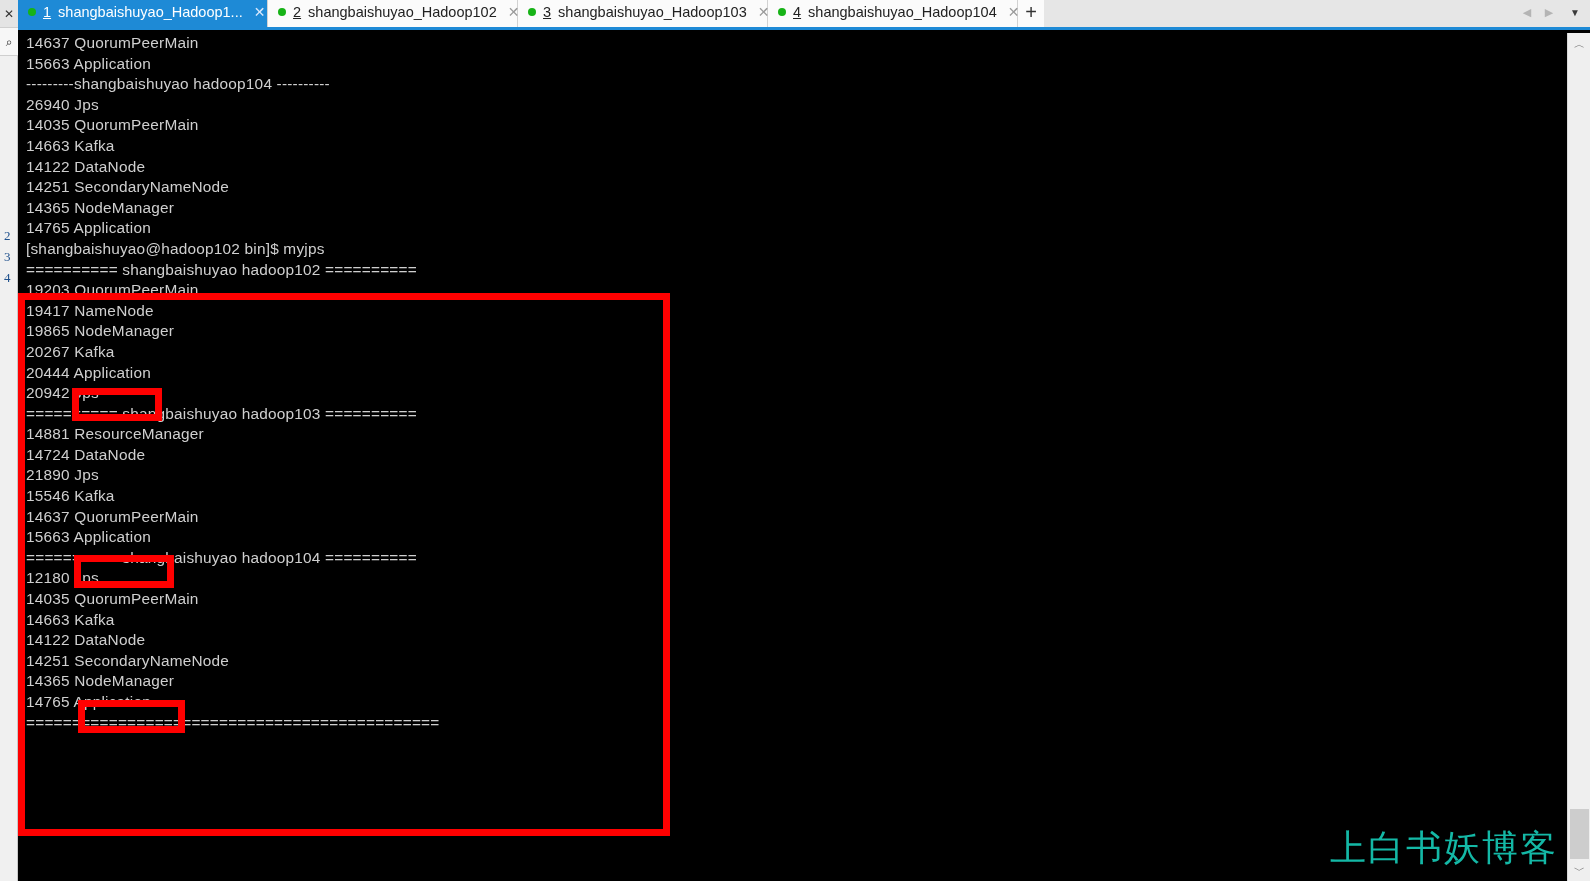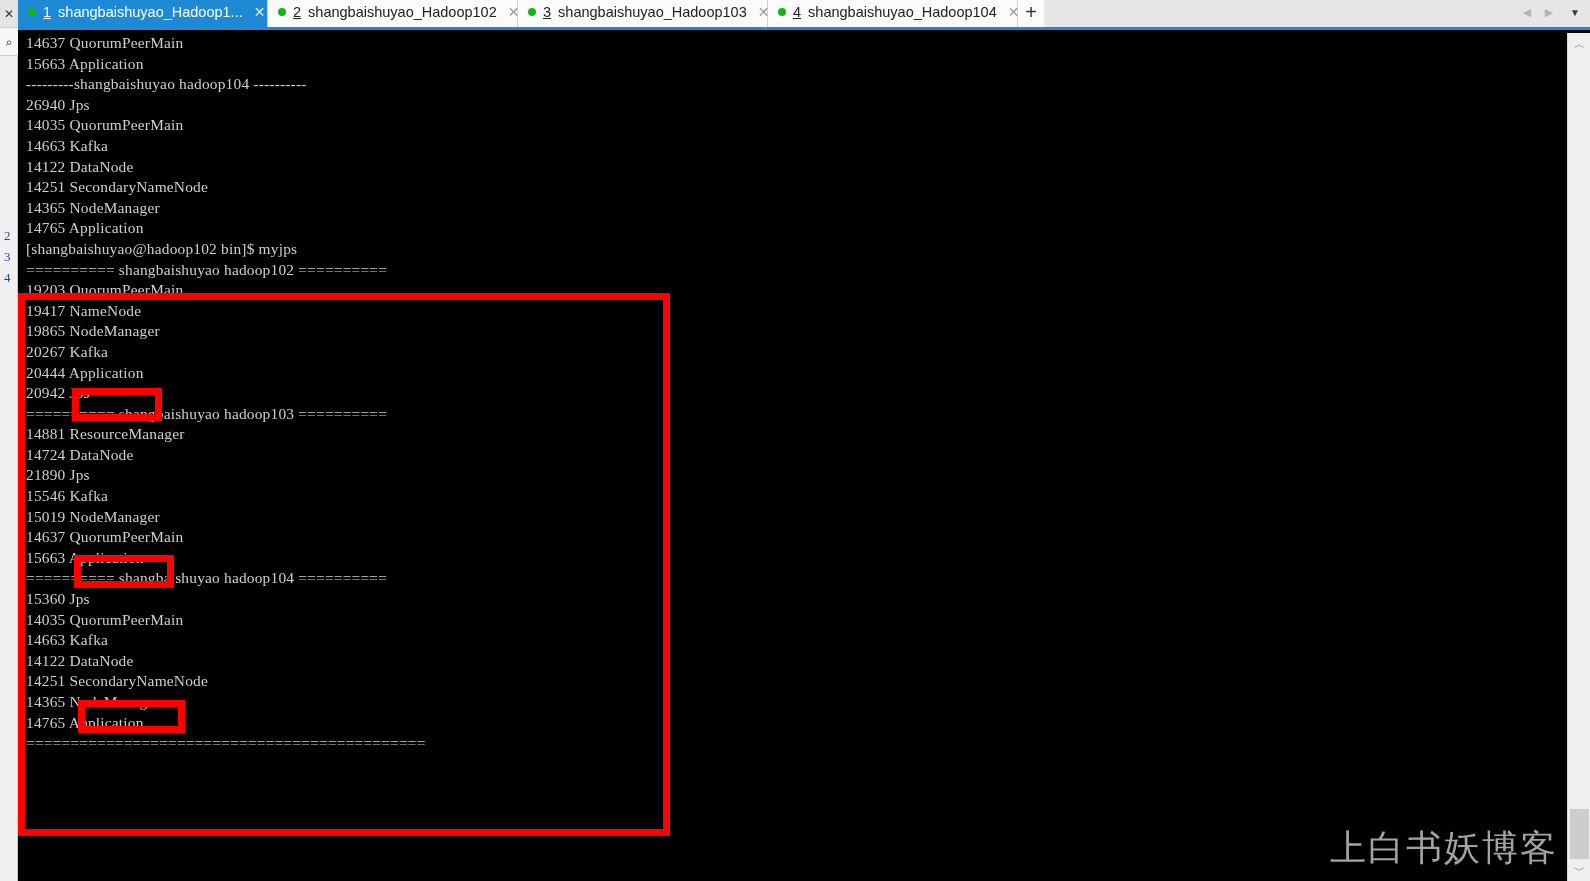--- a/index.html
+++ b/index.html
@@ -62,21 +62,21 @@
   .navbtn.menu { color: #3a3a3a; font-size: 10px; width: 30px; }
 
   
   #terminal {
     position: absolute; left: 19px; top: 33px;
     width: 1548px; height: 848px;
     background: #000; overflow: hidden;
   }
   .line {
     height: 20.6px; line-height: 20.6px;
-    font-family: Liberation Serif, serif;
+    font-family: Liberation Sans, sans-serif;
     font-size: 15.4px; color: #cfcfcf;
     white-space: pre; padding-left: 7px;
     letter-spacing: 0.2px;
   }
   .cursor {
     display: inline-block; width: 9px; height: 15px;
     background: #00e000; vertical-align: -2px;
   }
 
   
@@ -89,21 +89,21 @@
     position: absolute; border: 7px solid #ff0000;
     height: 33px; pointer-events: none;
   }
   #kbox-1 { left: 72px;  top: 388px; width: 90px; }
   #kbox-2 { left: 74px;  top: 555px; width: 100px; }
   #kbox-3 { left: 78px;  top: 700px; width: 107px; }
 
   
   #watermark {
     position: absolute; right: 32px; bottom: 8px;
-    font-size: 36px; color: #a3a3a3;
+    font-size: 36px; color: #14b8a6;
     font-family: "DejaVu Sans", sans-serif;
     letter-spacing: 2px; pointer-events: none; text-align: right;
   }
 
   
   #scrollbar {
     position: absolute; right: 0; top: 33px;
     width: 23px; height: 848px; background: #efefef;
     border-left: 1px solid #d8d8d8;
   }
@@ -181,25 +181,24 @@
       <div class="line">19417 NameNode</div>
       <div class="line">19865 NodeManager</div>
       <div class="line">20267 Kafka</div>
       <div class="line">20444 Application</div>
       <div class="line">20942 Jps</div>
       <div class="line">========== shangbaishuyao hadoop103 ==========</div>
       <div class="line">14881 ResourceManager</div>
       <div class="line">14724 DataNode</div>
       <div class="line">21890 Jps</div>
       <div class="line">15546 Kafka</div>
-      <div class="line">15019 NodeManager</div>
       <div class="line">14637 QuorumPeerMain</div>
       <div class="line">15663 Application</div>
       <div class="line">========== shangbaishuyao hadoop104 ==========</div>
-      <div class="line">15360 Jps</div>
+      <div class="line">12180 Jps</div>
       <div class="line">14035 QuorumPeerMain</div>
       <div class="line">14663 Kafka</div>
       <div class="line">14122 DataNode</div>
       <div class="line">14251 SecondaryNameNode</div>
       <div class="line">14365 NodeManager</div>
       <div class="line">14765 Application</div>
       <div class="line">=============================================</div>
     </div>
 </div>
 

